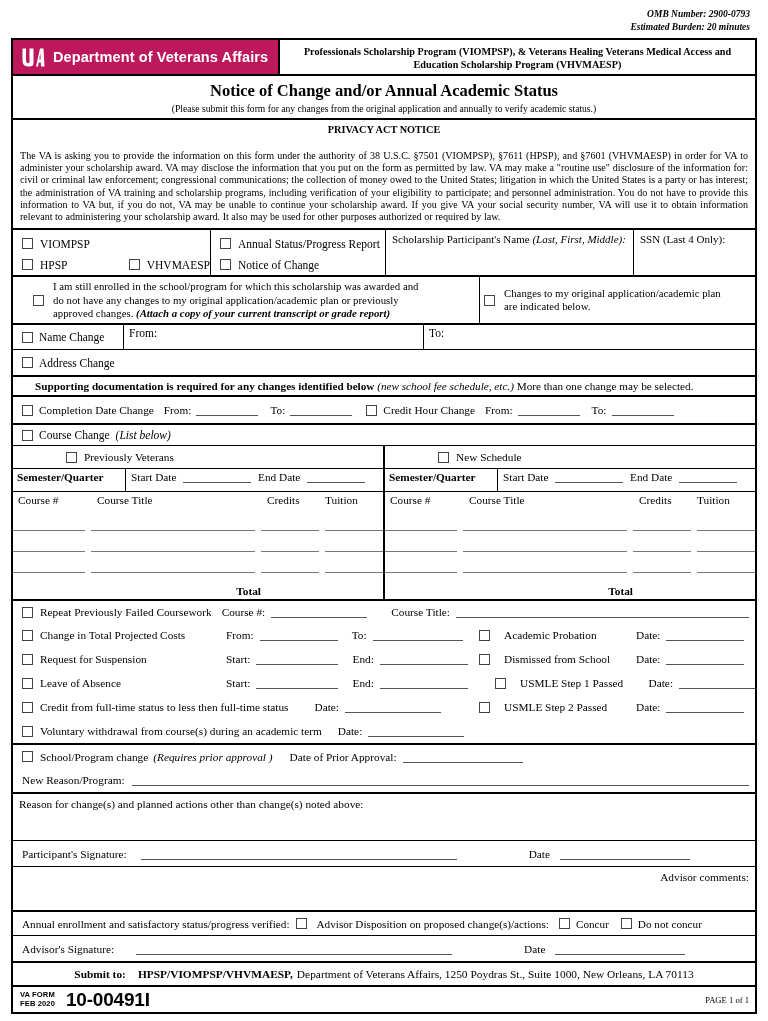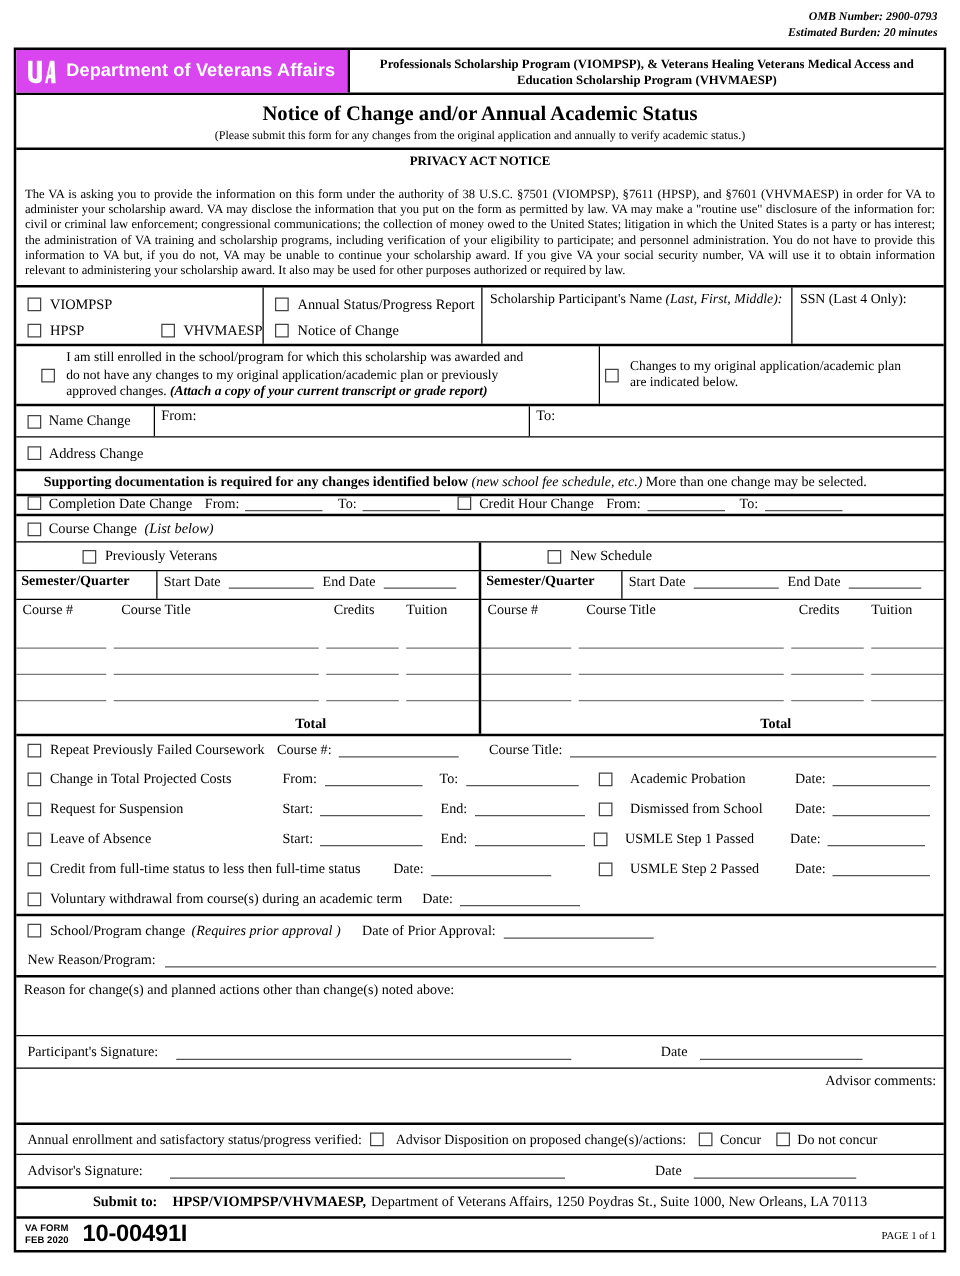--- a/index.html
+++ b/index.html
@@ -32,21 +32,21 @@
 
   .row { display: flex; width: 100%; }
   .bt { border-top: 1px solid #000; }
   .bt2 { border-top: 2px solid #000; }
   .bl { border-left: 1px solid #000; }
   .bl2 { border-left: 2px solid #000; }
 
   
   .hdr { display: flex; align-items: stretch; }
   .valogo {
-    background: #d946ef; color: #fff;
+    background: #be185d; color: #fff;
     width: 265px; min-height: 34px;
     display: flex; align-items: center; gap: 7px;
     padding: 4px 6px 4px 8px;
     font-family: "Liberation Sans", "DejaVu Sans", sans-serif;
   }
   .valogo .mark {
     width: 25px; height: 22px; flex: 0 0 25px;
     display: block;
   }
   .valogo .agency {
@@ -99,21 +99,21 @@
   .nmlabel { width: 110px; display: flex; align-items: center; gap: 6px; padding-left: 9px; font-size: 11.5px; }
   .nmfrom { width: 300px; padding: 2px 5px; font-size: 11.5px; }
   .nmto { flex: 1; padding: 2px 5px; font-size: 11.5px; }
   .nmfull { flex: 1; padding: 2px 5px; font-size: 11.5px; }
 
   
   .support { padding: 3px 4px 3px 22px; font-size: 11.2px; }
   .support b { font-weight: bold; }
 
   
-  .comprow { height: 16px; align-items: flex-start; font-size: 11.3px; padding-left: 9px; }
+  .comprow { height: 28px; align-items: center; font-size: 11.3px; padding-left: 9px; }
   .ul { display: inline-block; border-bottom: 1.1px solid #555; height: 12px; vertical-align: -2px; }
 
   
   .ccrow { height: 22px; align-items: center; padding-left: 9px; font-size: 11.5px; gap: 6px; }
   .schedbar { display: flex; height: 23px; }
   .schedhalf { flex: 1; display: flex; align-items: center; gap: 7px; padding-left: 53px; font-size: 11.3px; }
 
   .ctbl { display: flex; }
   .chalf { flex: 1; }
   .chdr { display: flex; height: 22px; align-items: stretch; font-size: 11.3px; }
@@ -470,21 +470,21 @@
     </div>
 
     <div class="optline">
       <span class="cb"></span>
       <span style="width:186px">Leave of Absence</span>
       <span>Start:</span>
       <span class="ul" style="width:82px;margin:0 14px 0 6px"></span>
       <span>End:</span>
       <span class="ul" style="width:88px;margin:0 0 0 6px"></span>
       <span class="flexsp"></span>
-      <span class="optR" style="width:280px">
+      <span class="optR" style="width:260px">
         <span class="cb"></span>
         <span style="width:132px;margin-left:7px">USMLE Step 1 Passed</span>
         <span>Date:</span>
         <span class="ul" style="width:78px;margin-left:6px"></span>
       </span>
     </div>
 
     <div class="optline">
       <span class="cb"></span>
       <span style="margin-right:26px">Credit from full-time status to less then full-time status</span>

